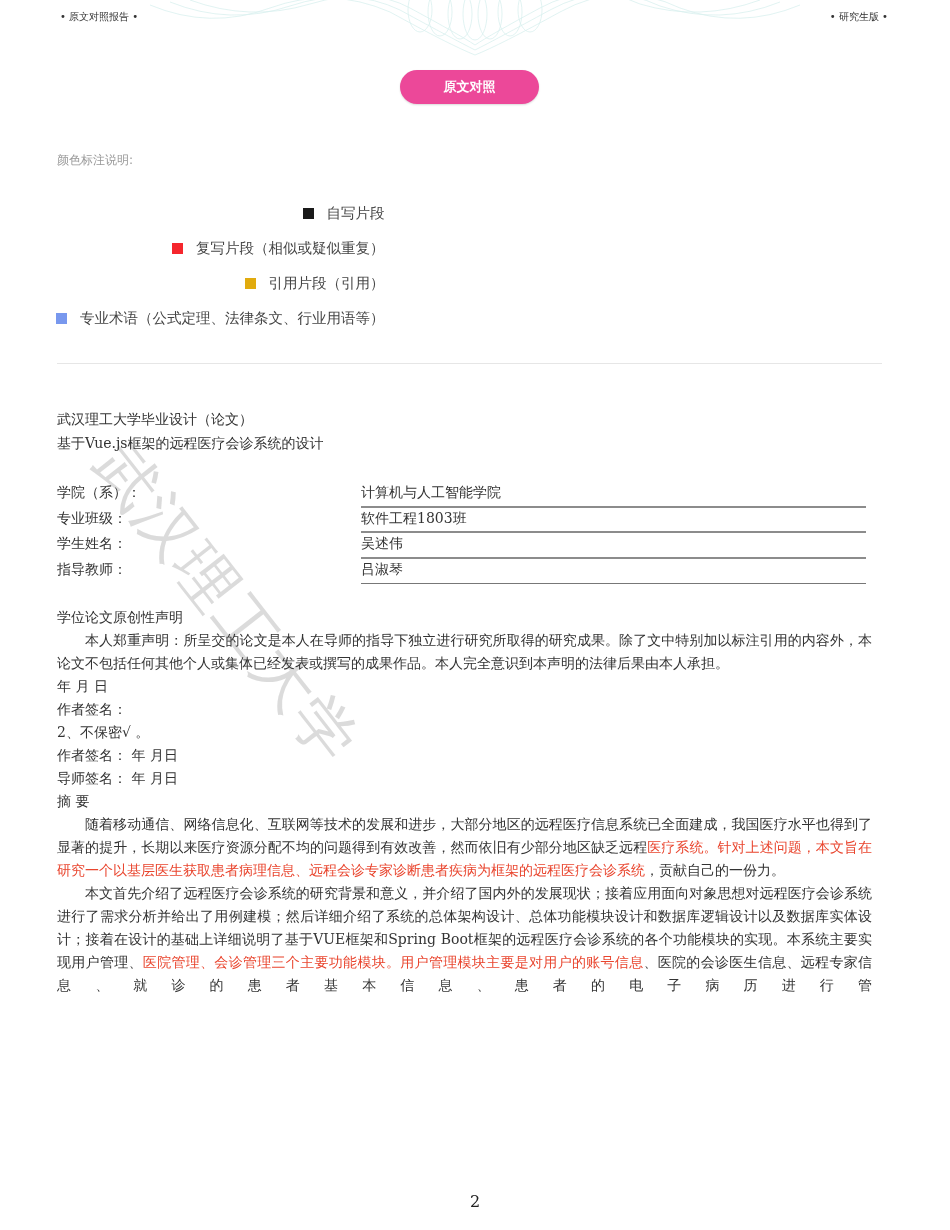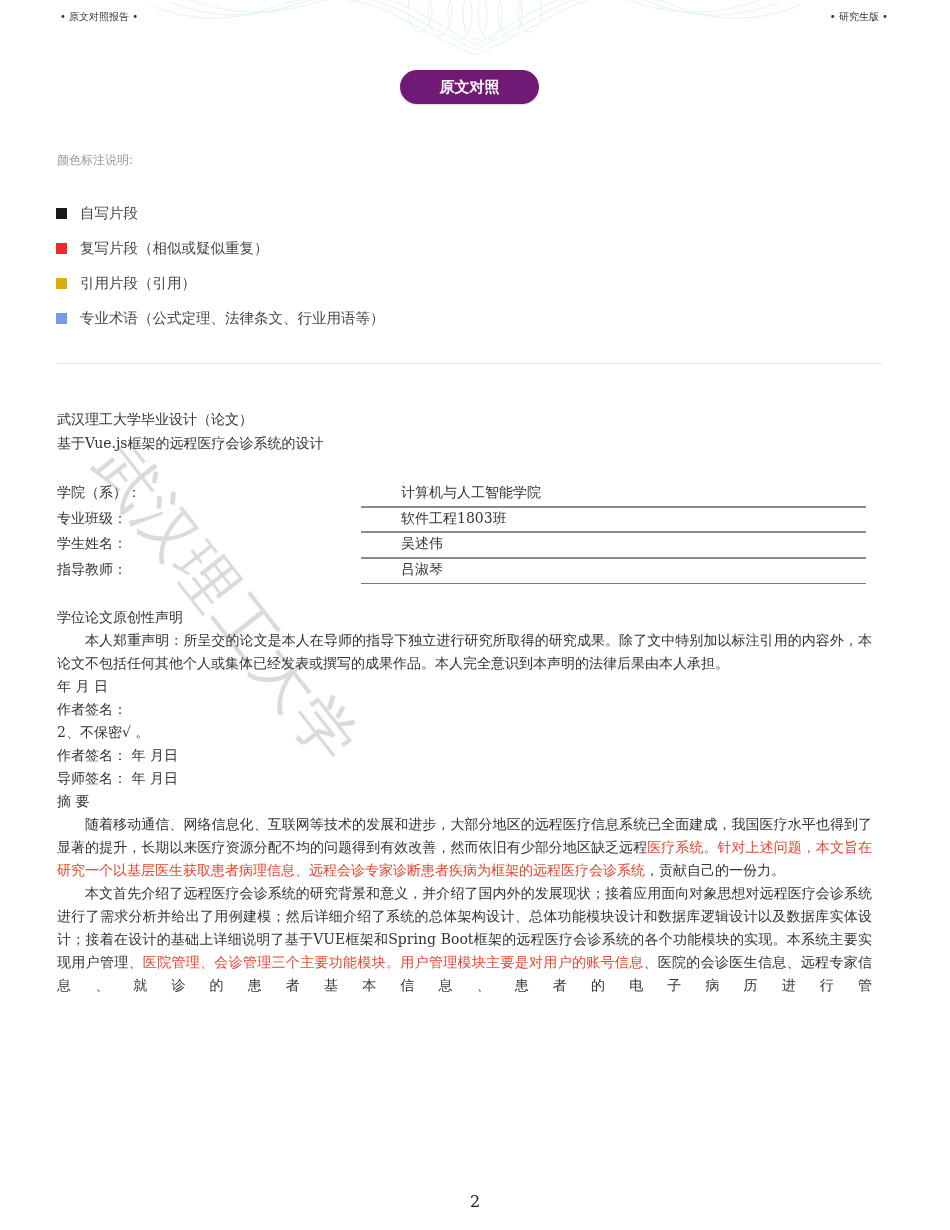--- a/index.html
+++ b/index.html
@@ -10,48 +10,48 @@
 
   .header-left, .header-right {
     position: absolute; top: 10px; font-size: 10px; color: #333;
     font-family: "DejaVu Sans", "Liberation Sans", sans-serif;
   }
   .header-left { left: 60px; }
   .header-right { right: 62px; }
 
   .compare-btn {
     position: absolute; left: 400px; top: 70px; width: 139px; height: 34px;
-    border-radius: 17px; background: #701a75; color: #fff;
-    font-size: 15px; font-weight: bold; text-align: center; line-height: 34px;
+    border-radius: 17px; background: #ec4899; color: #fff;
+    font-size: 13px; font-weight: bold; text-align: center; line-height: 34px;
     font-family: "DejaVu Sans", "Liberation Sans", sans-serif;
     box-shadow: 0 1px 2px rgba(0,0,0,0.15);
   }
 
   .legend-title {
     position: absolute; left: 57px; top: 152px; font-size: 12px; color: #999;
     font-family: "DejaVu Sans", "Liberation Sans", sans-serif;
   }
   .legend { position: absolute; left: 56px; top: 196px; }
   .legend-item { display: flex; align-items: center; height: 35px; font-size: 14.5px; color: #444;
-    font-family: "DejaVu Sans", "Liberation Sans", sans-serif; }
+    font-family: "DejaVu Sans", "Liberation Sans", sans-serif; justify-content: flex-end; }
   .legend-swatch { width: 11px; height: 11px; margin-right: 13px; }
 
   .separator { position: absolute; left: 57px; top: 363px; width: 825px; height: 1px; background: #e6e6e6; }
 
   .watermark {
     position: absolute; left: 108px; top: 410px; font-size: 62px; color: rgba(190,190,190,0.55);
     transform: rotate(52deg); transform-origin: left center; letter-spacing: 2px; white-space: nowrap;
     font-family: "DejaVu Sans", "Liberation Sans", sans-serif; pointer-events: none;
   }
   .title-line { position: absolute; left: 57px; font-size: 14px; }
 
   .form { position: absolute; left: 57px; top: 482px; width: 810px; }
   .form-row { position: relative; height: 25.5px; }
   .form-label { position: absolute; left: 0; top: 2px; font-size: 14px; }
-  .form-value { position: absolute; left: 304px; top: 2px; width: 505px; height: 23px; font-size: 14px; margin-left: 40px; }
+  .form-value { position: absolute; left: 304px; top: 2px; width: 505px; height: 23px; font-size: 14px; }
   .form-line { position: absolute; left: 304px; width: 505px; bottom: 0; height: 2px; background: #8c8c8c; }
   .form-line.thin { height: 1px; background: #777; }
 
   .body-block { position: absolute; left: 57px; top: 606px; width: 815px; font-size: 14px; line-height: 23px; color: #333; }
   .p { display: block; }
   .indent { text-indent: 28px; }
   .text-justify { text-align: justify; text-align-last: justify; }
   .last-line { text-align-last: left; }
   .red { color: #e9452e; }
 

